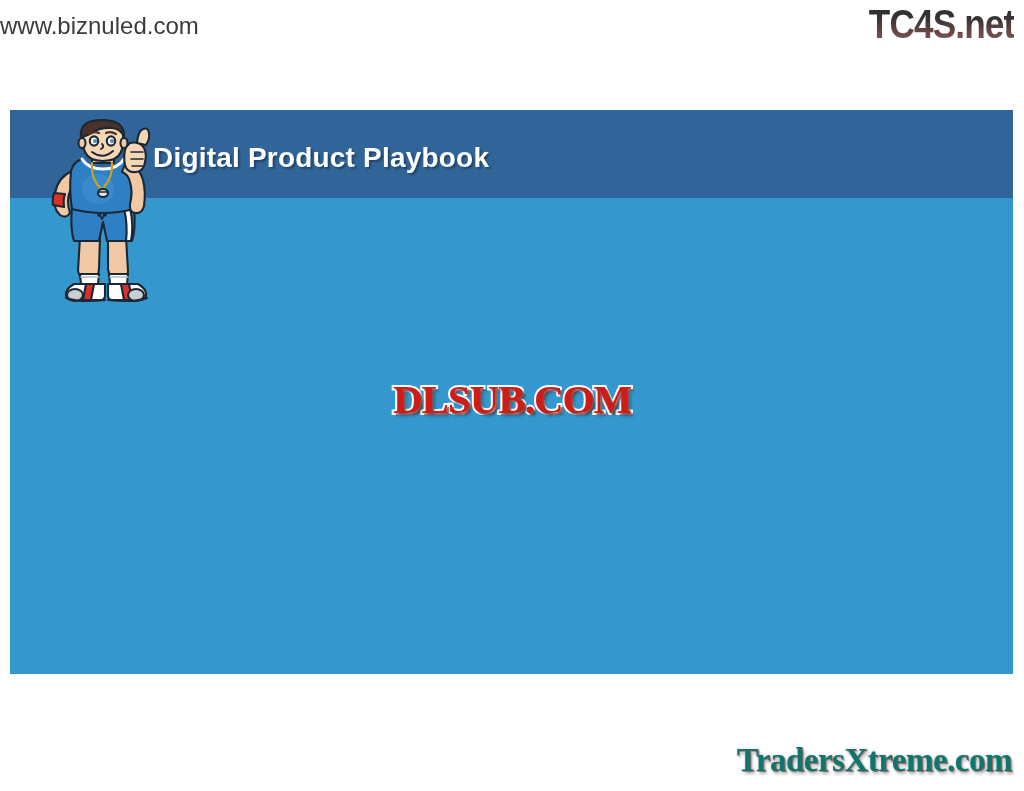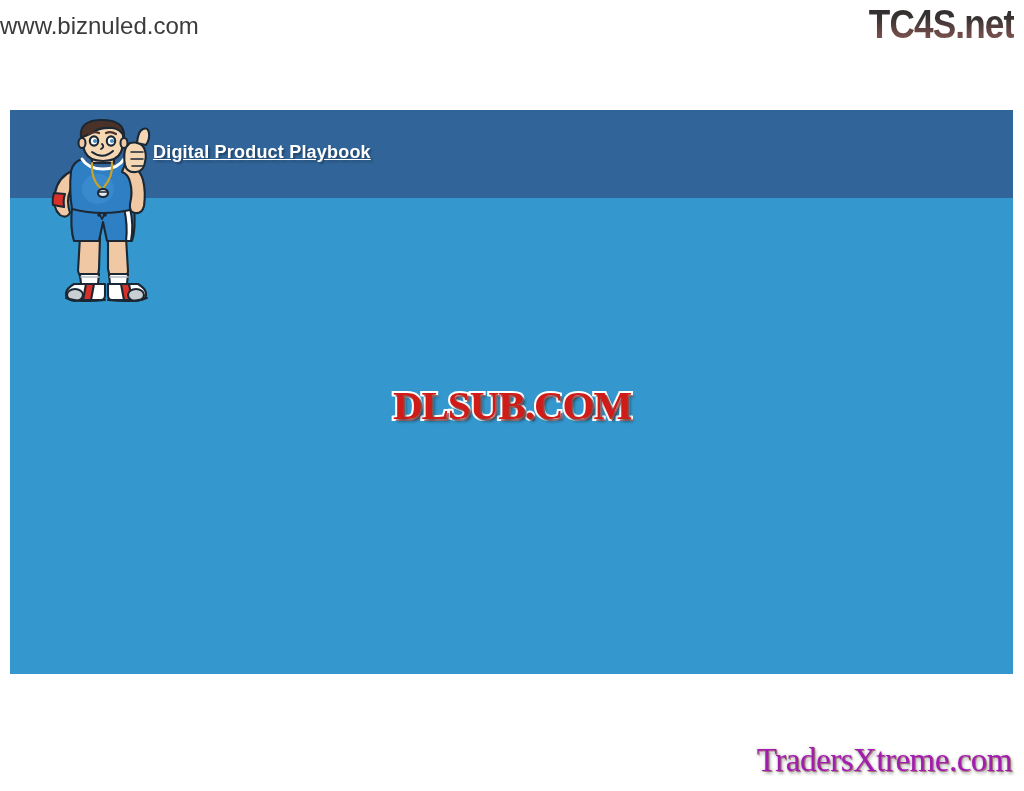--- a/index.html
+++ b/index.html
@@ -68,26 +68,25 @@
     top: 0;
     width: 100%;
     height: 88px;
     background: #31659a;
   }
 
   .slide-header-title {
     position: absolute;
     left: 143px;
     top: 32px;
-    font-size: 18px;
+    font-size: 28px;
     font-weight: bold;
     color: #ffffff;
     letter-spacing: 0.2px;
     text-shadow: 2px 2px 2px rgba(0,0,0,0.32);
-    text-decoration: underline;
   }
 
   
   .mascot {
     position: absolute;
     left: 32px;
     top: 9px;
     width: 118px;
     height: 185px;
     z-index: 5;
@@ -136,33 +135,32 @@
     font-weight: bold;
     font-size: 41px;
     letter-spacing: -1px;
     color: #cf1c19;
     -webkit-text-stroke: 4px #ffffff;
     paint-order: stroke fill;
     text-shadow:
       2px 2px 0 rgba(90,10,10,0.55),
       3px 3px 3px rgba(0,0,0,0.35);
     white-space: nowrap;
-    margin-top: 6px;
   }
 
   
   .tx-logo {
     position: absolute;
     right: 12px;
     bottom: 12px;
     font-family: "Liberation Serif", serif;
-    font-weight: normal;
+    font-weight: bold;
     font-size: 33px;
     letter-spacing: -0.5px;
-    color: #a21caf;
+    color: #0f766e;
     -webkit-text-stroke: 3px #f2f2f2;
     paint-order: stroke fill;
     text-shadow:
       1px 1px 0 rgba(120,40,40,0.5),
       2px 3px 3px rgba(0,0,0,0.3);
     white-space: nowrap;
   }
 </style>
 </head>
 <body>

